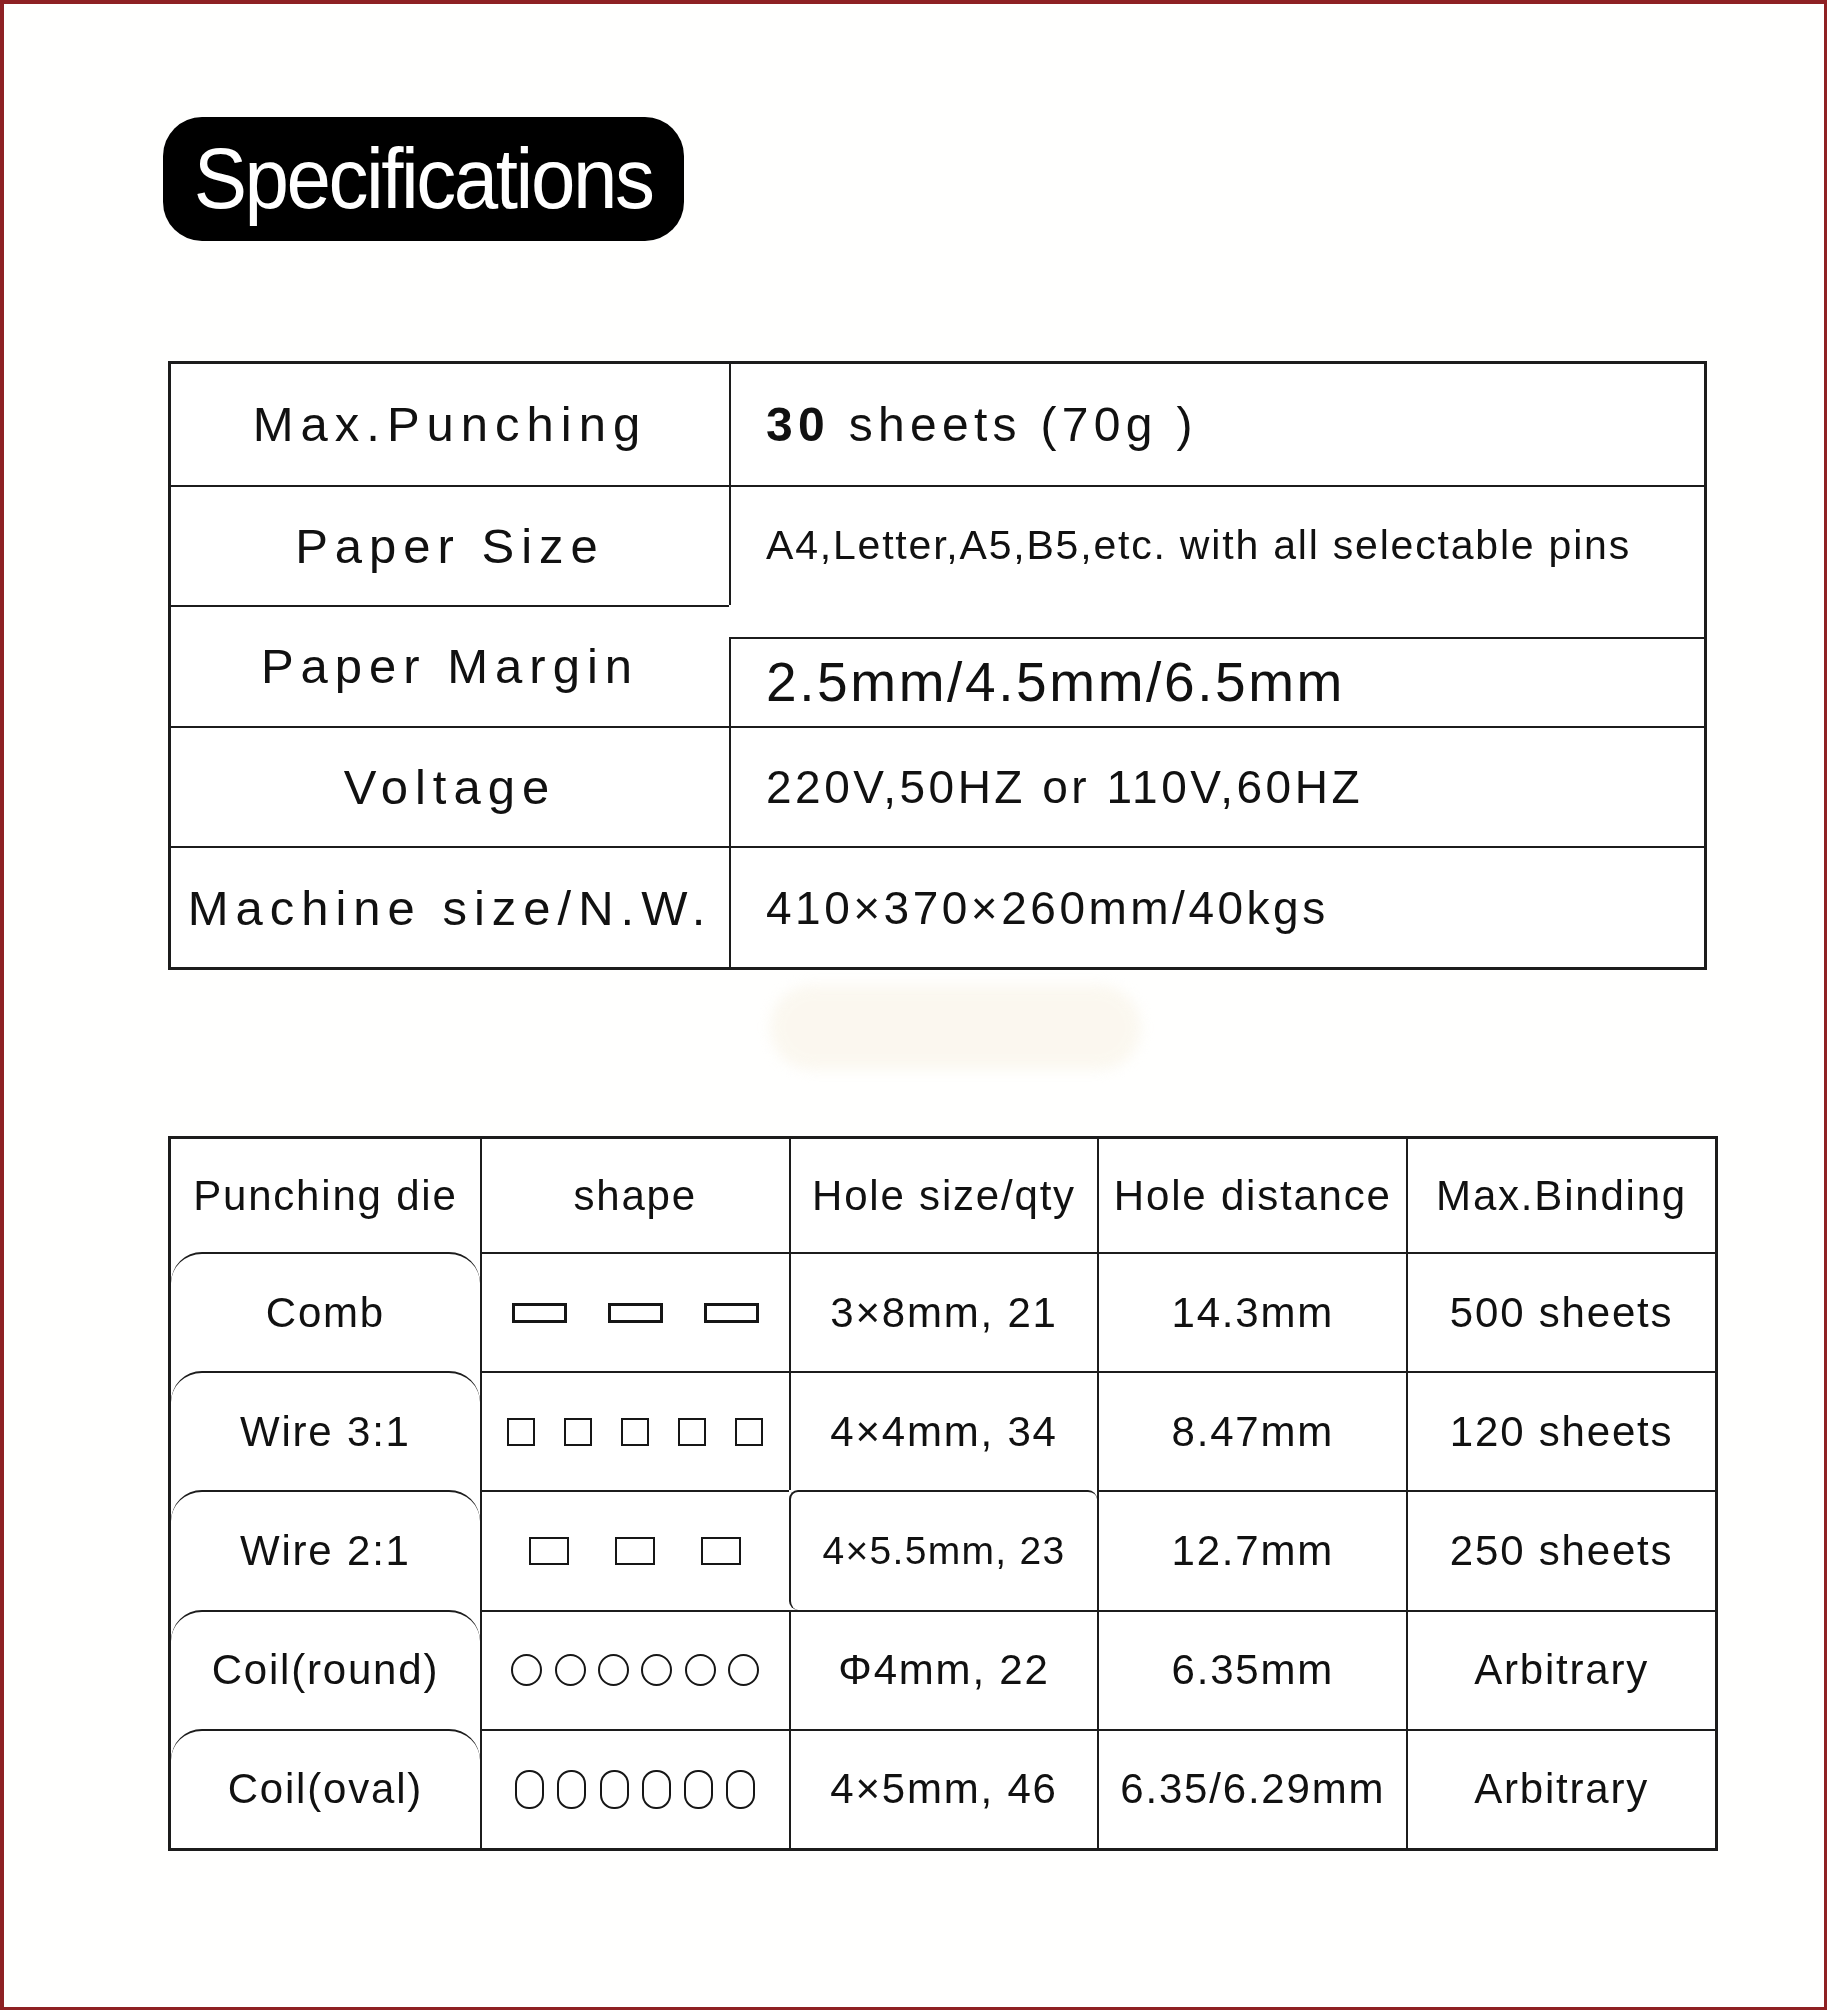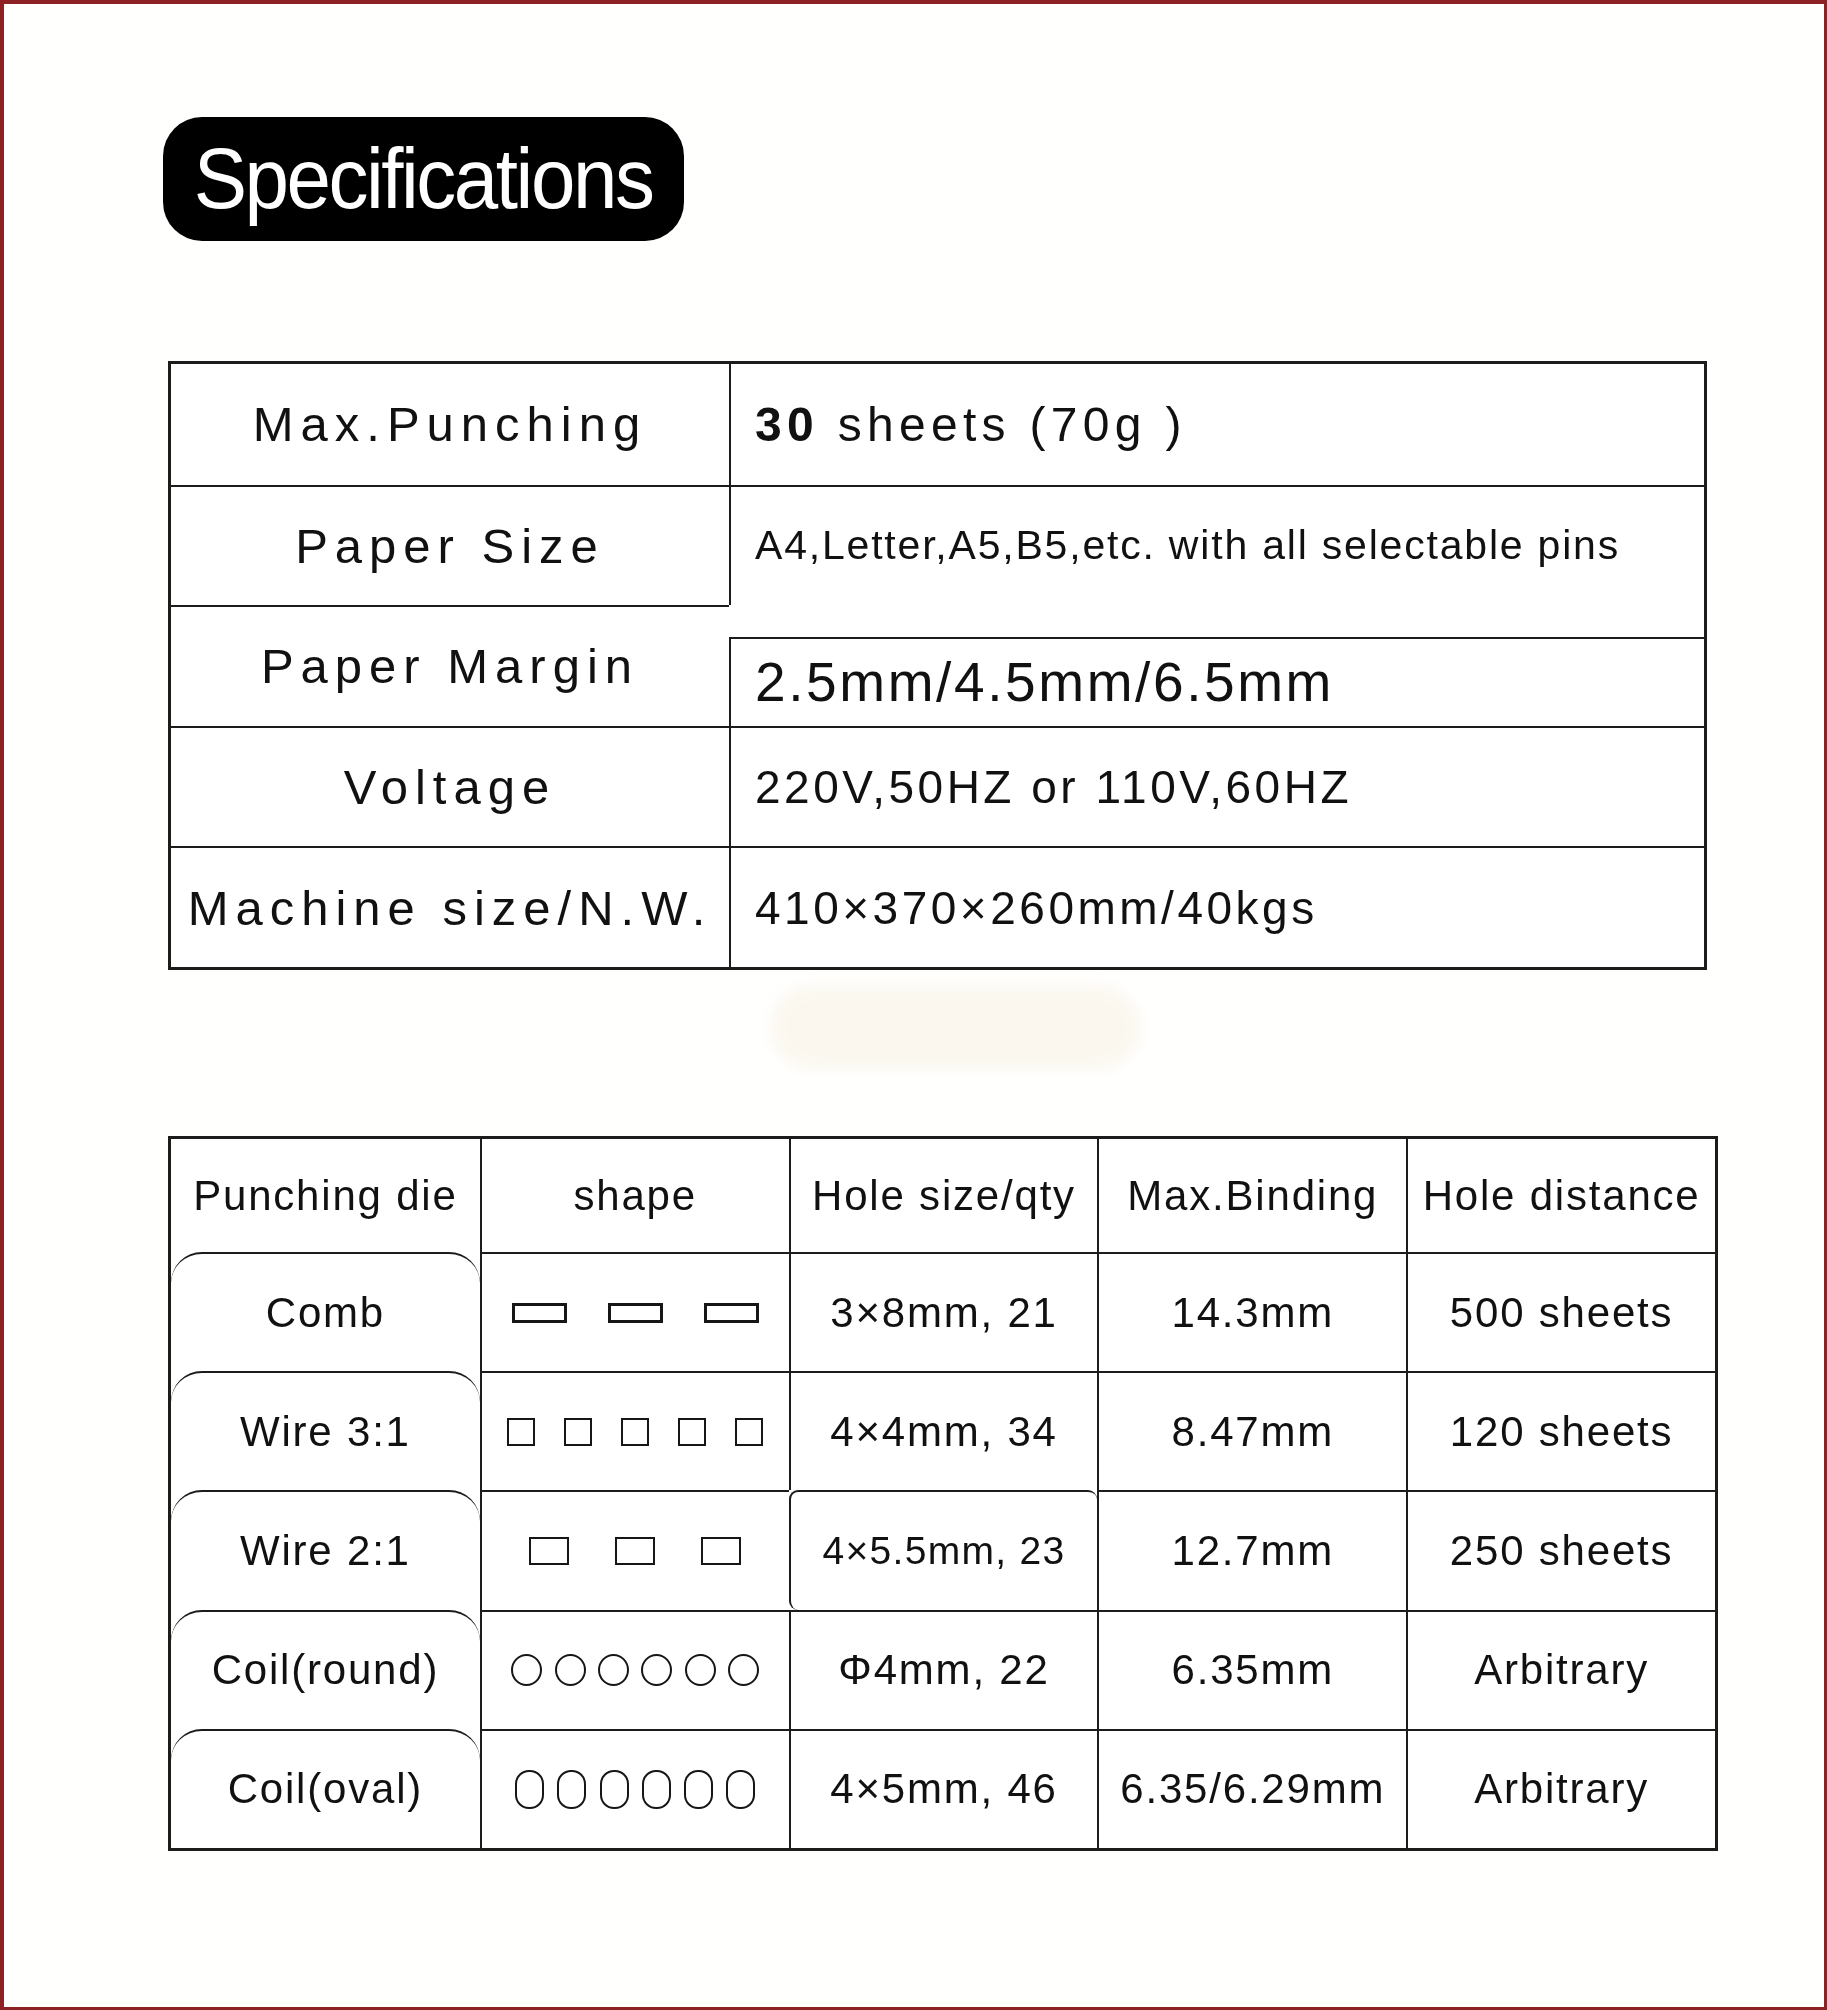--- a/index.html
+++ b/index.html
@@ -50,21 +50,21 @@
     white-space: nowrap;
   }
   .spec-label {
     justify-content: center;
     text-align: left;
     font-size: 49px;
     letter-spacing: 7px;
   }
   .spec-value {
     border-left: 2.6px solid var(--c-line, #1c1c1c);
-    padding-left: 24px;
+    padding-left: 35px;
     font-size: 46px;
     letter-spacing: 3.5px;
   }
   .spec-value.fs-row1 { font-size: 48px; letter-spacing: 5.3px; }
   .spec-value.fs-row2 { font-size: 41px; letter-spacing: 1.8px; }
   .spec-value.fs-row3 { font-size: 55px; letter-spacing: 2.6px; margin-top: 32px; }
 
   
   .watermark-blob {
     position: absolute;
@@ -137,22 +137,22 @@
     <div class="spec-cell spec-label">Machine size/N.W.</div>
     <div class="spec-cell spec-value">410×370×260mm/40kgs</div>
   </div>
 
   <div class="watermark-blob"></div>
 
   <div class="die-table">
     <div class="die-header">Punching die</div>
     <div class="die-header">shape</div>
     <div class="die-header">Hole size/qty</div>
+    <div class="die-header">Hole distance</div>
     <div class="die-header">Max.Binding</div>
-    <div class="die-header">Hole distance</div>
 
     <div class="die-cell">Comb</div>
     <div class="die-cell">
         <div class="shape-row" style="gap: 41px;">
           <span class="shape-glyph" style="width: 55px; height: 20px; border-width: 3.5px; border-radius: 0px;"></span>
           <span class="shape-glyph" style="width: 55px; height: 20px; border-width: 3.5px; border-radius: 0px;"></span>
           <span class="shape-glyph" style="width: 55px; height: 20px; border-width: 3.5px; border-radius: 0px;"></span>
         </div>
       </div>
     <div class="die-cell">3×8mm, 21</div>

